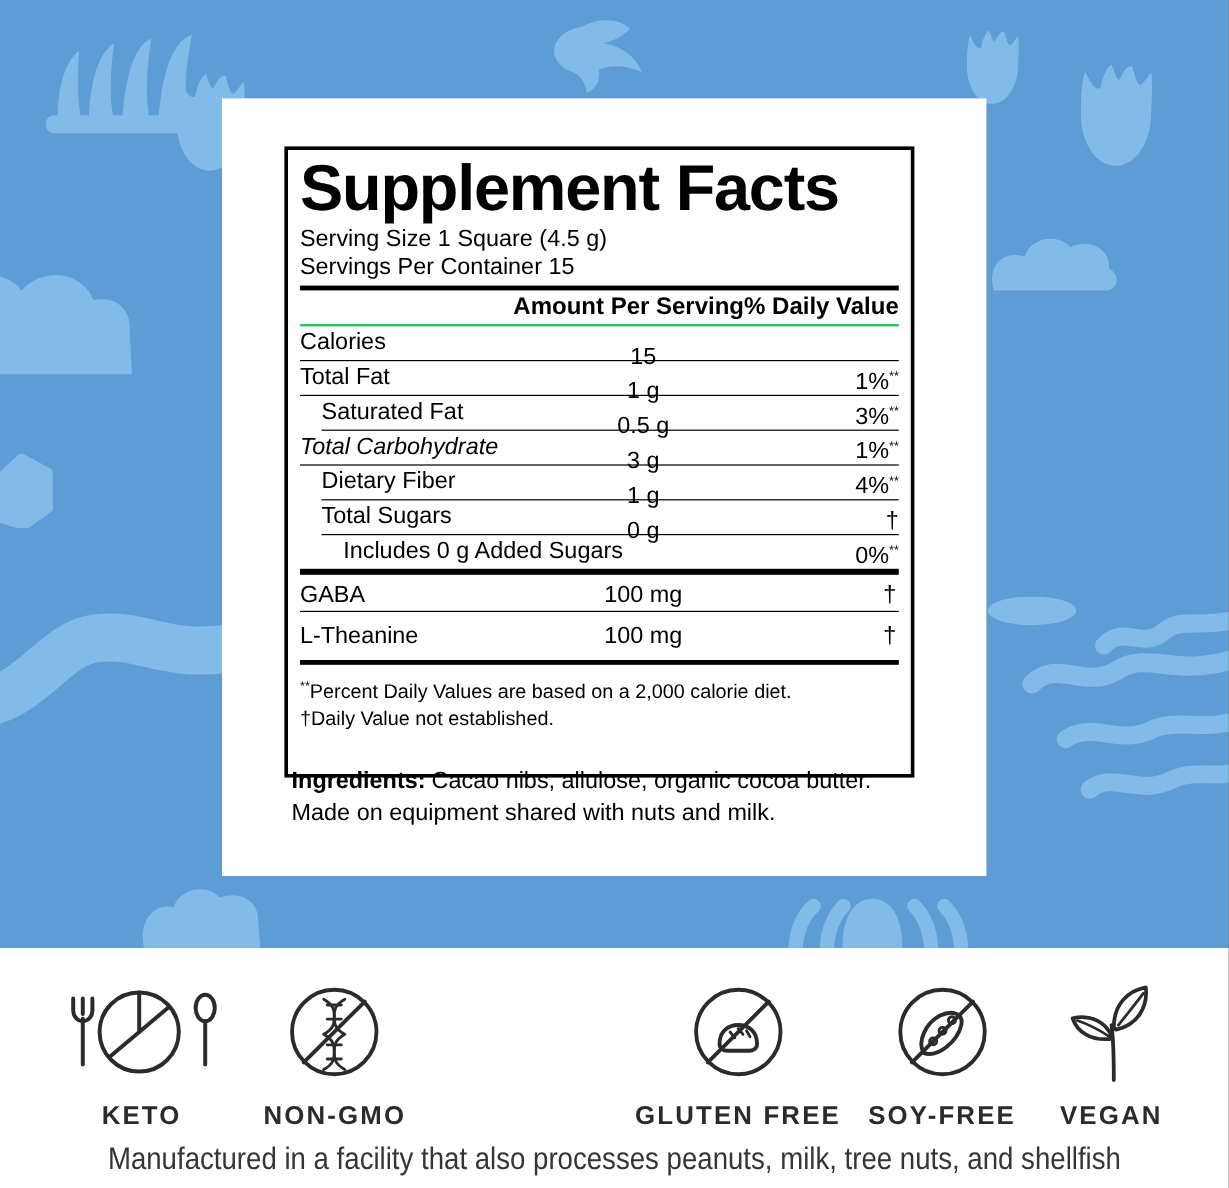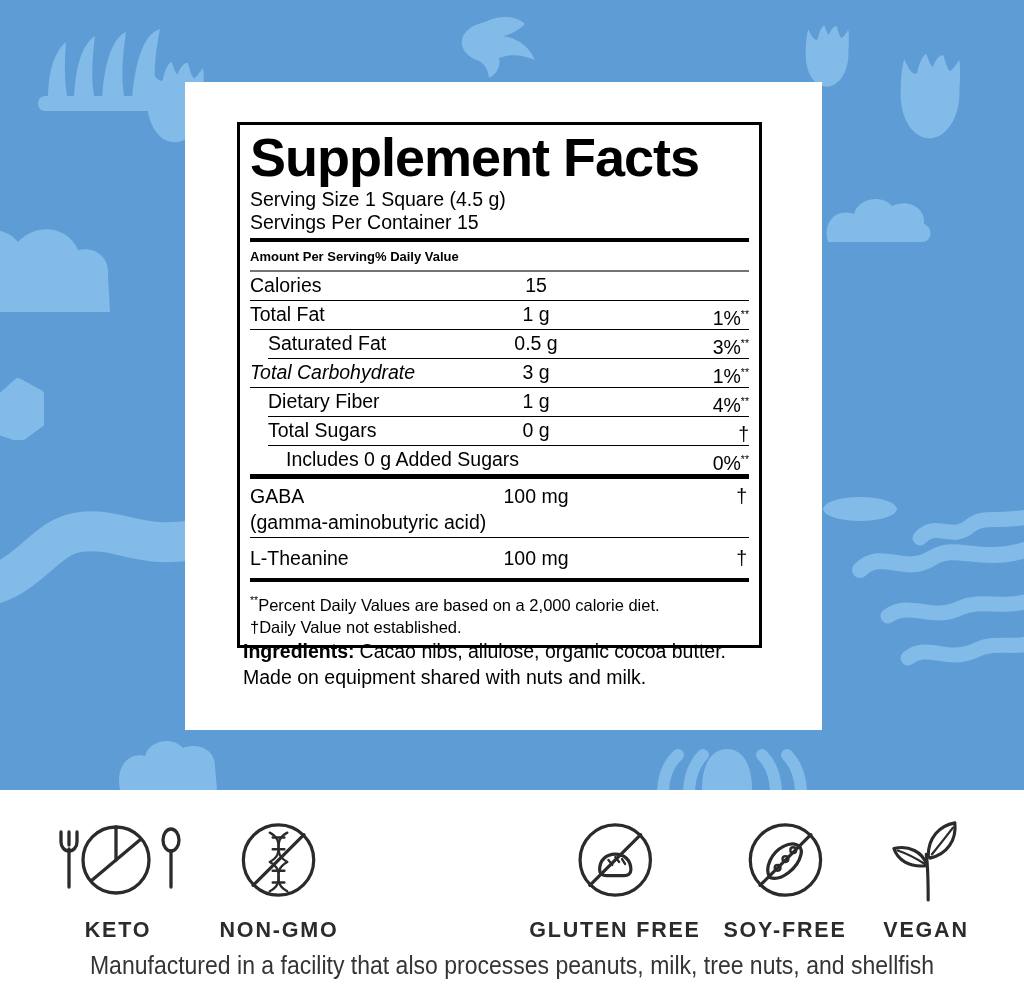--- a/index.html
+++ b/index.html
@@ -23,25 +23,25 @@
   
   .card{position:absolute;left:185px;top:82px;width:637px;height:648px;
         background:var(--panel-white);z-index:5;}
   .facts-box{position:absolute;left:52px;top:40px;width:525px;height:526px;
              box-sizing:border-box;border:3px solid #000;padding:0 10px;overflow:hidden;}
   .facts-title{margin:6px 0 0 0;font-size:54px;line-height:52px;font-weight:700;
                letter-spacing:-1px;white-space:nowrap;}
   .serving-block{margin-top:5px;font-size:19.5px;line-height:22.5px;}
   .bar4{height:4px;background:#000;margin-top:5px;}
   .bar5{height:5px;background:#000;}
-  .cols-header{display:flex;justify-content:flex-start;align-items:center;
-               height:28px;border-bottom:2px solid #737373;font-size:13px;font-weight:700;}
+  .cols-header{display:flex;justify-content:flex-end;align-items:center;
+               height:28px;border-bottom:2px solid #22c55e;font-size:20px;font-weight:700;}
   .fact-row{position:relative;}
   .fact-cells{position:relative;height:27.5px;line-height:27.5px;font-size:19.5px;}
-  .fact-cells .namount{position:absolute;left:221px;width:130px;text-align:center;top:0;}
+  .fact-cells .namount{position:absolute;left:221px;width:130px;text-align:center;top:12px;}
   .fact-cells .ndv{position:absolute;right:0;top:0;}
   .hairline{height:1.5px;background:#000;}
   .facts-rows .fact-row:last-of-type .hairline{display:none;}
   .mk{font-size:10.5px;vertical-align:7px;letter-spacing:0;}
   .active-row{position:relative;font-size:19.5px;}
   .active-main{position:relative;height:30px;line-height:34px;}
   .active-main .namount{position:absolute;left:221px;width:130px;text-align:center;top:0;}
   .active-main .ndv{position:absolute;right:2px;top:0;}
   .active-sub{height:28px;line-height:26px;}
   .theanine .active-main{height:36px;line-height:40px;margin-bottom:4px;}
@@ -216,21 +216,20 @@
         </div>
 
         <div class="bar5"></div>
 
         <div class="active-row gaba">
           <div class="active-main">
             <span>GABA</span>
             <span class="namount">100 mg</span>
             <span class="ndv">†</span>
           </div>
-          <div class="active-sub">(gamma-aminobutyric acid)</div>
         </div>
         <div class="hairline"></div>
 
         <div class="active-row theanine">
           <div class="active-main">
             <span>L-Theanine</span>
             <span class="namount">100 mg</span>
             <span class="ndv">†</span>
           </div>
         </div>

